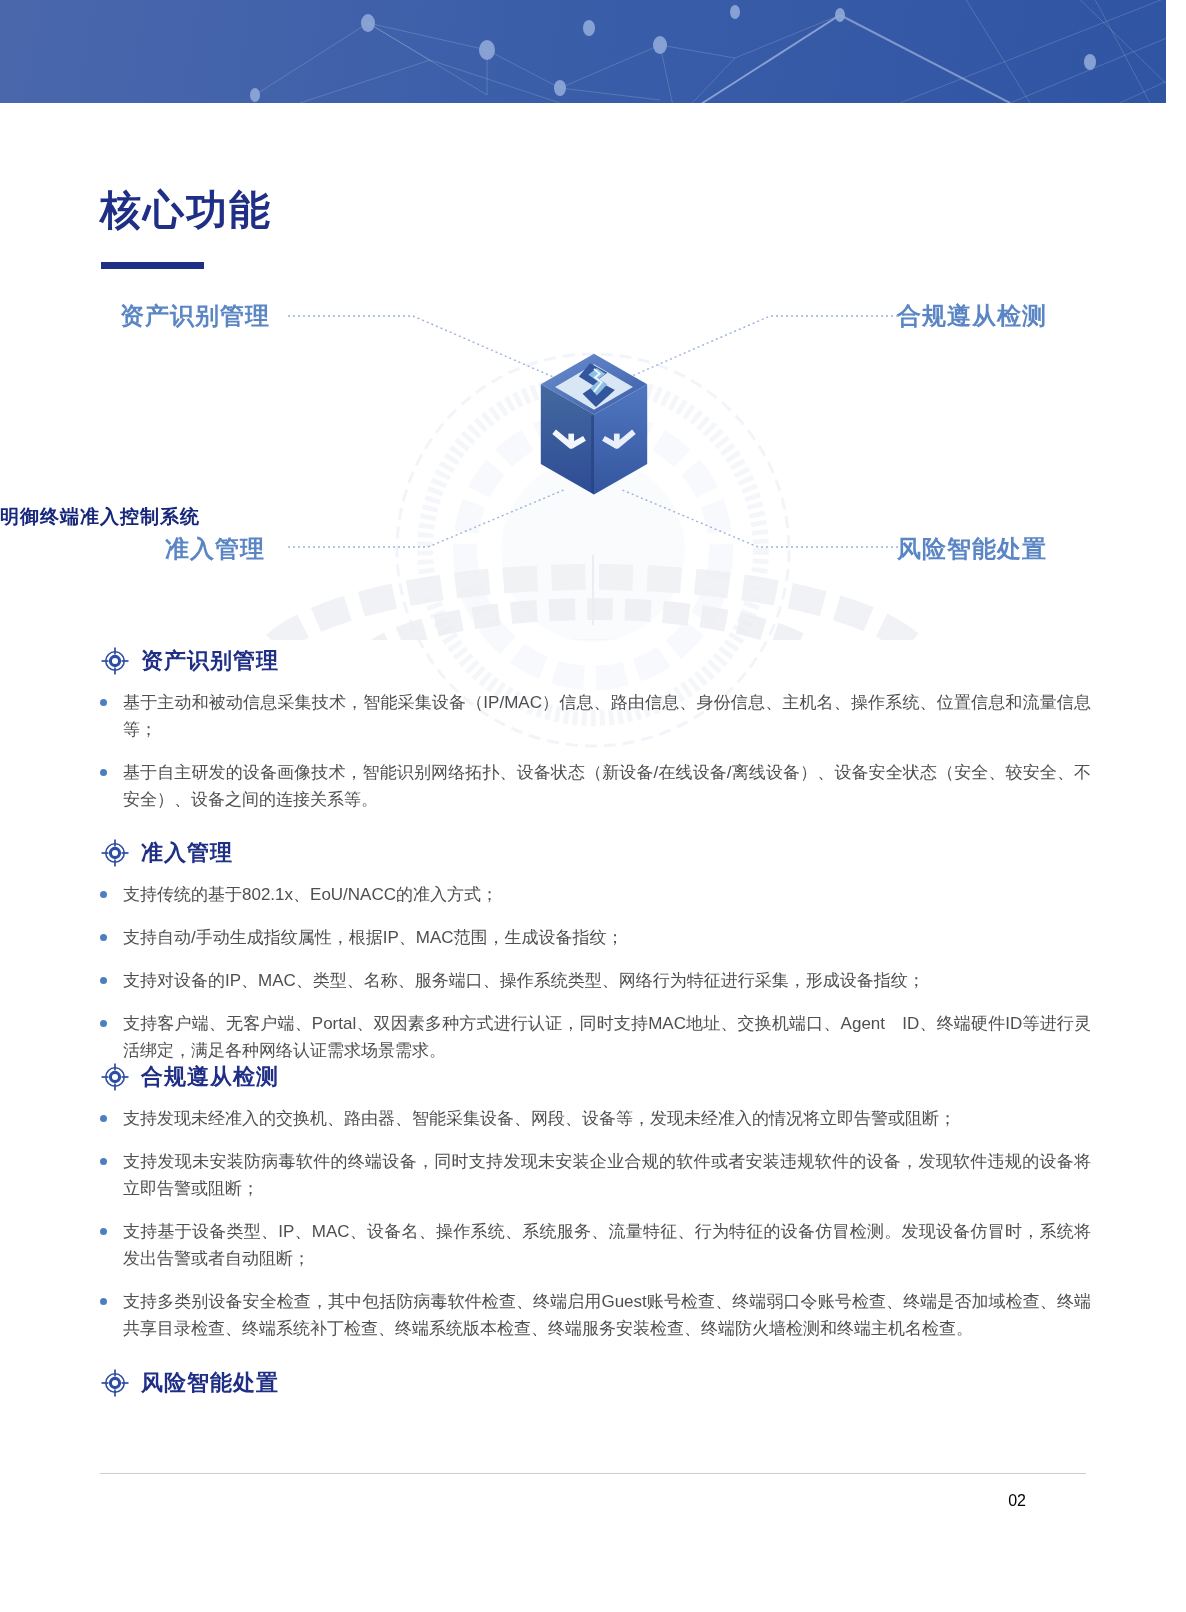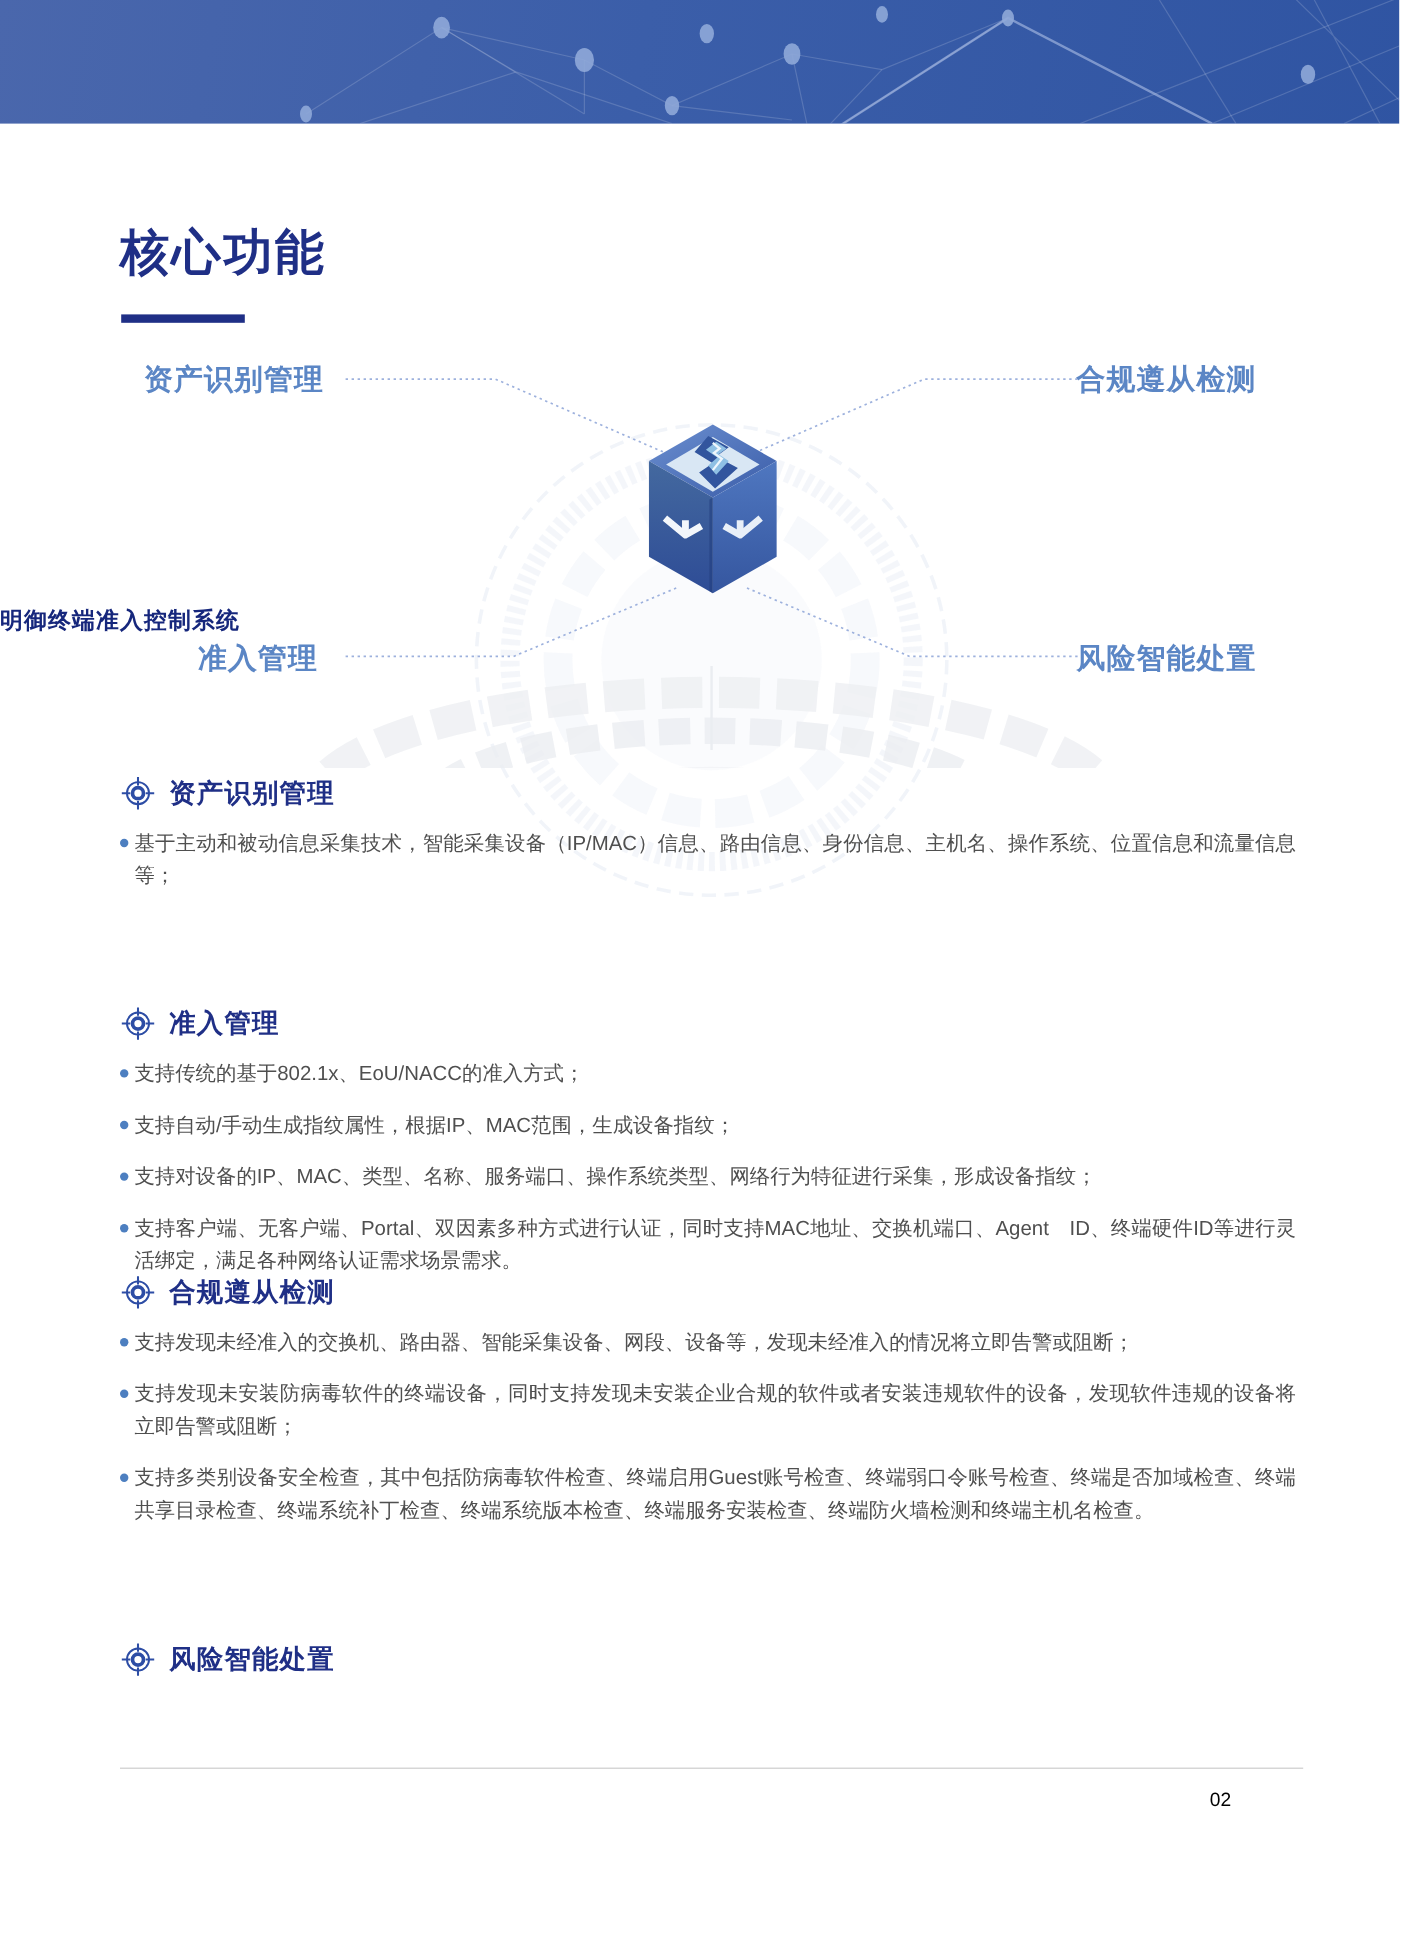--- a/index.html
+++ b/index.html
@@ -46,21 +46,21 @@
     position:absolute; left:0; top:224px; width:1186px; text-align:left;
     font-size:19px; font-weight:bold; color:#16277c; letter-spacing:1px;
   }
 
   
   .section { position:absolute; left:100px; width:992px; }
   .sec-head { display:flex; align-items:center; gap:11px; margin-bottom:13px; }
   .sec-head svg { flex:0 0 auto; }
   .sec-title { font-size:22px; font-weight:bold; color:#1f2f86; letter-spacing:1px; }
   .bullets { list-style:none; }
-  .bullet { display:flex; gap:5px; margin-bottom:16px; }
+  .bullet { display:flex; gap:16px; margin-bottom:16px; }
   .bullet-dot {
     flex:0 0 auto; width:7px; height:7px; border-radius:50%;
     background:#4d7fc0; margin-top:10px;
   }
   .bullet-text {
     font-size:17px; line-height:27px; color:#4f4f4f; text-align:justify; width:968px;
   }
 
   
   .footer-divider { position:absolute; left:100px; top:1473px; width:986px; height:1px; background:#cccccc; }
@@ -183,20 +183,24 @@
             <line x1="21.5" y1="15" x2="28.5" y2="15"></line>
         </g>
       </svg>
       <span class="sec-title">资产识别管理</span>
     </div>
     <ul class="bullets">
       <li class="bullet">
         <span class="bullet-dot"></span>
         <span class="bullet-text">基于主动和被动信息采集技术，智能采集设备（IP/MAC）信息、路由信息、身份信息、主机名、操作系统、位置信息和流量信息等；</span>
       </li>
+      <li class="bullet">
+        <span class="bullet-dot"></span>
+        <span class="bullet-text">基于自主研发的设备画像技术，智能识别网络拓扑、设备状态（新设备/在线设备/离线设备）、设备安全状态（安全、较安全、不安全）、设备之间的连接关系等。</span>
+      </li>
     </ul>
   </div>
 
   <div class="section" style="top:838px">
     <div class="sec-head">
       <svg width="30" height="30" viewBox="0 0 30 30">
         <circle cx="15" cy="15" r="9.2" fill="none" stroke="#2d4da5" stroke-width="1.6"></circle>
         <circle cx="15" cy="15" r="4.6" fill="none" stroke="#2d4da5" stroke-width="3.1"></circle>
         <g stroke="#2d4da5" stroke-width="1.7">
           <line x1="15" y1="1.5" x2="15" y2="8.5"></line>
@@ -242,20 +246,24 @@
       <span class="sec-title">合规遵从检测</span>
     </div>
     <ul class="bullets">
       <li class="bullet">
         <span class="bullet-dot"></span>
         <span class="bullet-text">支持发现未经准入的交换机、路由器、智能采集设备、网段、设备等，发现未经准入的情况将立即告警或阻断；</span>
       </li>
       <li class="bullet">
         <span class="bullet-dot"></span>
         <span class="bullet-text">支持发现未安装防病毒软件的终端设备，同时支持发现未安装企业合规的软件或者安装违规软件的设备，发现软件违规的设备将立即告警或阻断；</span>
+      </li>
+      <li class="bullet">
+        <span class="bullet-dot"></span>
+        <span class="bullet-text">支持基于设备类型、IP、MAC、设备名、操作系统、系统服务、流量特征、行为特征的设备仿冒检测。发现设备仿冒时，系统将发出告警或者自动阻断；</span>
       </li>
       <li class="bullet">
         <span class="bullet-dot"></span>
         <span class="bullet-text">支持多类别设备安全检查，其中包括防病毒软件检查、终端启用Guest账号检查、终端弱口令账号检查、终端是否加域检查、终端共享目录检查、终端系统补丁检查、终端系统版本检查、终端服务安装检查、终端防火墙检测和终端主机名检查。</span>
       </li>
     </ul>
   </div>
 
   <div class="section" style="top:1368px">
     <div class="sec-head">

